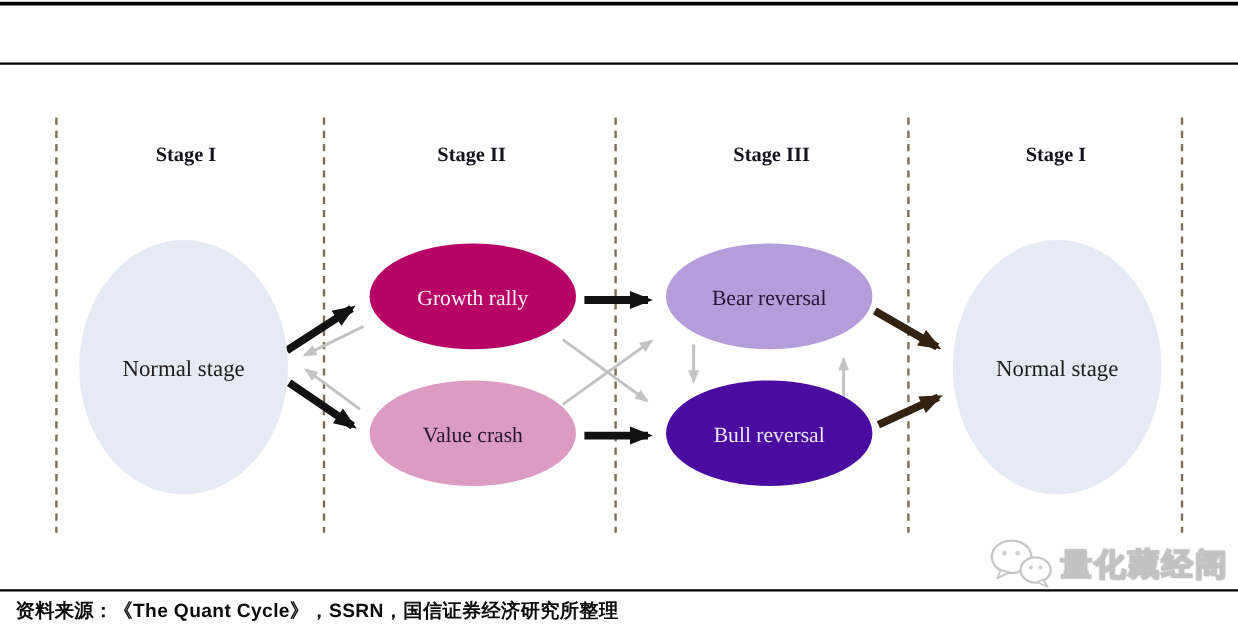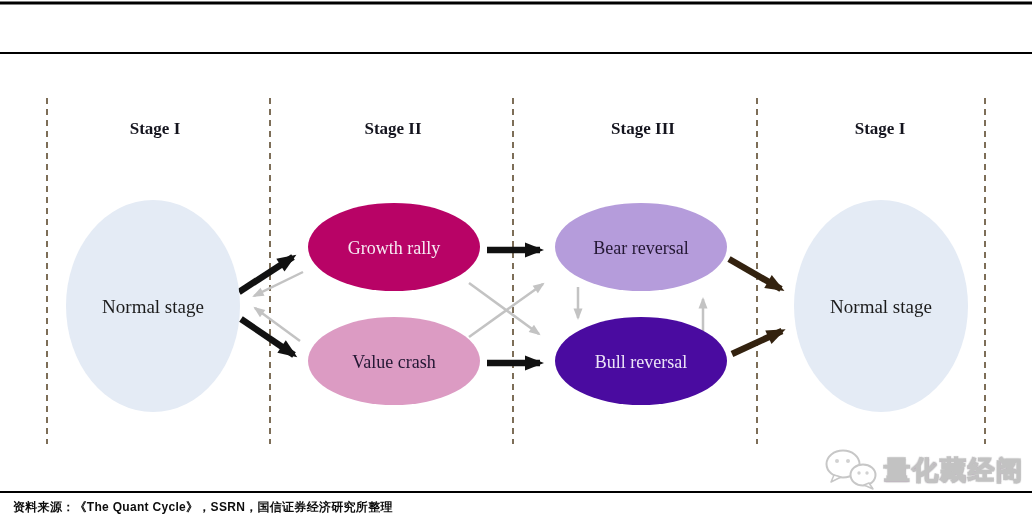--- a/index.html
+++ b/index.html
@@ -14,21 +14,21 @@
   .node-label.big{font-size:19px;}
   .txt-dark{fill:#1c1c1c;}
   .txt-darkpurple{fill:#231733;}
   .txt-light{fill:#f7ecf3;}
   .txt-lav{fill:#ece4f7;}
   .divider-dash{stroke:#7d6e58;stroke-width:2;stroke-dasharray:6 5;fill:none;}
   .arrow-black{stroke:#111111;stroke-width:6.5;}
   .arrow-brown{stroke:#33220f;stroke-width:6.5;}
   .arrow-gray{stroke:#c3c3c3;stroke-width:2.5;}
   .rule{stroke:#000000;}
-  .source-line{position:absolute;left:13px;top:499px;font-size:12px;font-weight:600;
+  .source-line{position:absolute;left:13px;top:499px;font-size:16px;font-weight:600;
                color:#0d0d0d;letter-spacing:0.3px;}
   .watermark{position:absolute;left:822px;top:447px;display:flex;align-items:center;
              gap:4px;z-index:5;}
   .watermark-text{font-size:26px;font-weight:bold;color:#a21caf;letter-spacing:2px;
                   -webkit-text-stroke:1.2px #c2c2c2;
                   text-shadow:1px 1px 1px #c6c6c6,-1px -1px 1px #d8d8d8,
                               1px -1px 1px #d2d2d2,-1px 1px 1px #d2d2d2;}
 </style>
 </head>
 <body>

